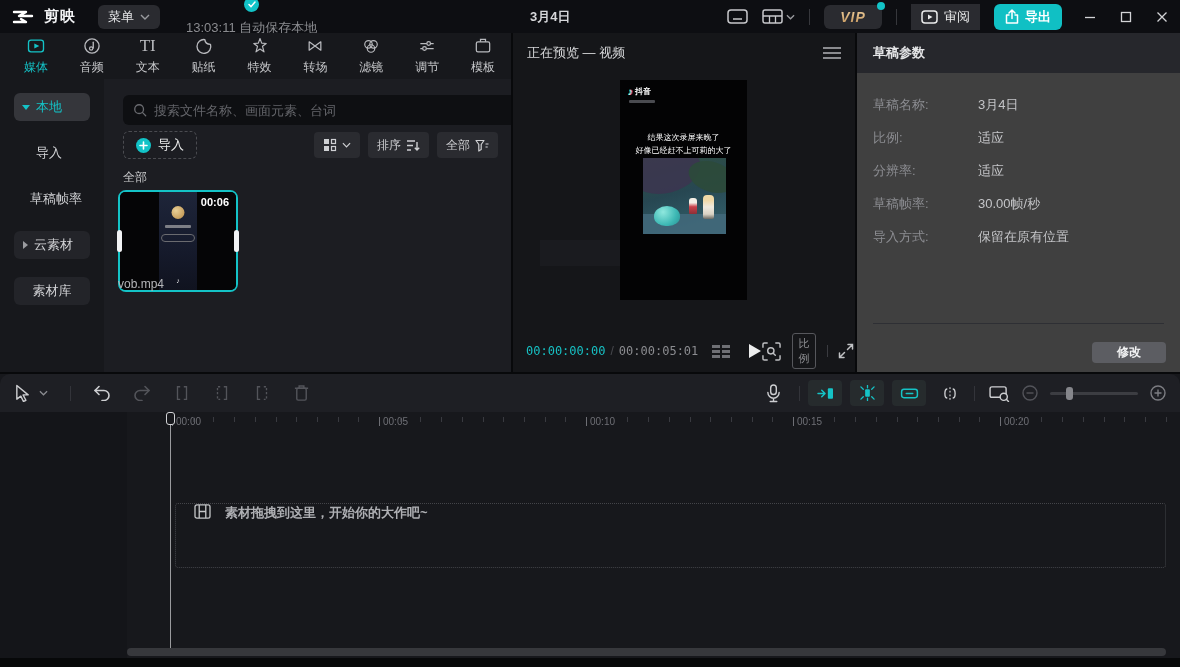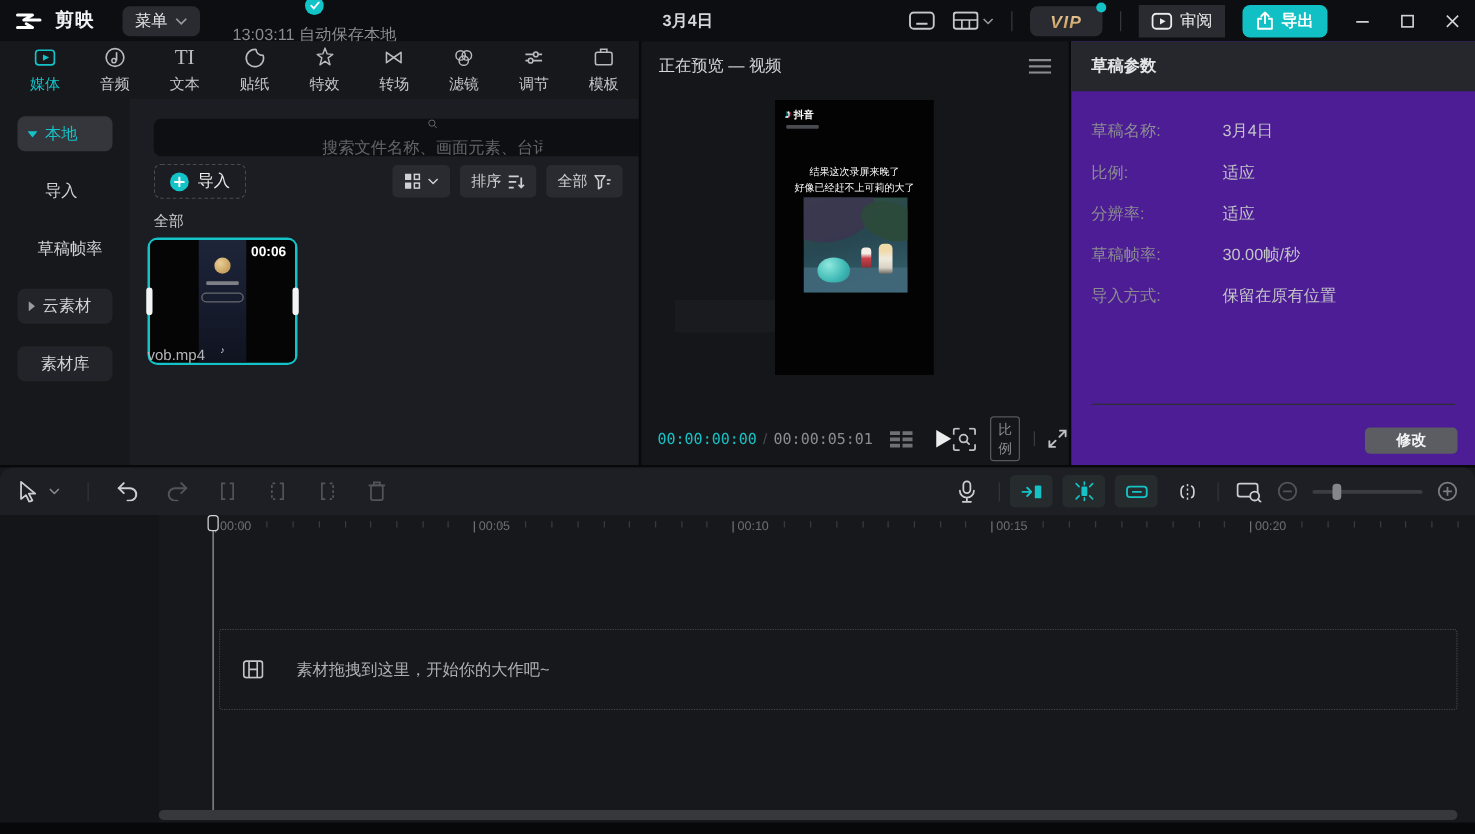--- a/index.html
+++ b/index.html
@@ -36,21 +36,21 @@
   .review-btn { display:flex; align-items:center; gap:6px; background:#2a2b30; border:none; color:#eceded;
     font-size:13px; height:26px; padding:0 10px; border-radius:0; cursor:pointer; }
   .export-btn { display:flex; align-items:center; gap:6px; background:#10c0c4; border:none; color:#fff;
     font-size:13px; font-weight:bold; height:26px; padding:0 11px; border-radius:6px; cursor:pointer; }
   .winctl { display:flex; align-items:center; gap:24px; margin-left:8px; }
   .winctl button { background:none; border:none; color:#d2d3d6; cursor:pointer; }
 
   
   .panel-left { position:absolute; top:33px; left:0; width:511px; height:339px; background:#1c1d22; overflow:hidden; }
   .panel-preview { position:absolute; top:33px; left:513px; width:342px; height:339px; background:#151619; overflow:hidden; }
-  .panel-right { position:absolute; top:33px; left:857px; width:323px; height:339px; background:#4c1d95; overflow:hidden; }
+  .panel-right { position:absolute; top:33px; left:857px; width:323px; height:339px; background:#404040; overflow:hidden; }
 
   
   .tabbar { display:flex; height:46px; background:#17181c; padding-left:8px; }
   .tab { width:56px; display:flex; flex-direction:column; align-items:center; justify-content:center;
     gap:3px; color:#c6c7ca; cursor:pointer; }
   .tab .ticon { color:#b9babe; }
   .tab span { font-size:12px; }
   .tab.active, .tab.active .ticon { color:#14c3c7; }
 
   
@@ -60,21 +60,21 @@
   .side-item.boxed { background:#232429; }
   .side-item.active { background:#35363b; color:#14c3c7; }
   .side-item.plain { background:none; padding-left:22px; width:90px; }
   .side-gap { height:10px; }
   .caret { color:#9a9b9f; }
   .side-item.active .caret { color:#14c3c7; }
 
   
   .media-content { position:absolute; top:46px; left:104px; right:0; bottom:0; }
   .searchbar { position:absolute; left:19px; top:16px; width:445px; height:30px; background:#0e0f12;
-    border-radius:6px; display:flex; align-items:center; padding:0 10px; gap:7px;flex-direction:column; }
+    border-radius:6px; display:flex; align-items:center; padding:0 10px; gap:7px; }
   .searchbar input { flex:1; background:none; border:none; outline:none; color:#c9cacd; font-size:13px;
     font-family:inherit; }
   .searchbar input::placeholder { color:#64656a; }
   .media-toolbar { position:absolute; left:19px; right:13px; top:52px; height:28px; display:flex; align-items:center; }
   .import-btn { display:flex; align-items:center; gap:7px; height:28px; padding:0 12px;
     background:none; border:1px dashed #4a4b50; border-radius:6px; color:#eceded; font-size:13px; cursor:pointer; }
   .plus-circle { width:15px; height:15px; border-radius:50%; background:#12c3c7; color:#fff;
     display:flex; align-items:center; justify-content:center; }
   .mt-right { margin-left:auto; display:flex; align-items:center; gap:8px; }
   .small-btn { display:flex; align-items:center; gap:5px; height:26px; padding:0 9px; background:#2a2b30;
@@ -168,21 +168,21 @@
   .slider-handle { position:absolute; left:16px; top:-5px; width:7px; height:13px; background:#85868b; border-radius:3px; }
   .tl-gutter { position:absolute; left:0; top:38px; width:127px; bottom:9px; background:#141519; }
   .ruler { position:absolute; left:0; top:38px; right:0; height:20px; cursor:pointer; }
   .tick { position:absolute; top:5px; width:1px; height:9px; background:#6e6f75; }
   .tick.minor { height:5px; background:#393a40; }
   .tick-label { position:absolute; top:4px; font-size:10px; color:#6e6f75; }
   .playhead-line { position:absolute; left:170px; top:38px; bottom:19px; width:1px; background:#9a9b9e; z-index:4; }
   .playhead-head { position:absolute; left:166px; top:38px; width:9px; height:13px; border:1.5px solid #d2d3d6;
     border-radius:3px; background:#17181c; z-index:5; cursor:ew-resize; }
   .dropzone { position:absolute; left:175px; top:129px; width:991px; height:65px; border:1px dotted #434449;
-    border-radius:3px; display:flex; align-items:center; padding-left:18px; gap:26px; color:#aeafb3; }
+    border-radius:3px; display:flex; padding-left:18px; gap:14px; color:#aeafb3;font-weight:bold; }
   .dropzone .hint { font-size:13px; }
   .film-icon { color:#c4c5c7; }
   .hscrollbar { position:absolute; left:127px; top:274px; width:1039px; height:8px; background:#37383c;
     border-radius:4px; cursor:pointer; }
   .bottom-strip { position:absolute; left:0; bottom:0; width:100%; height:9px; background:#070809; }
 </style>
 </head>
 <body>
 
 <div class="window">

